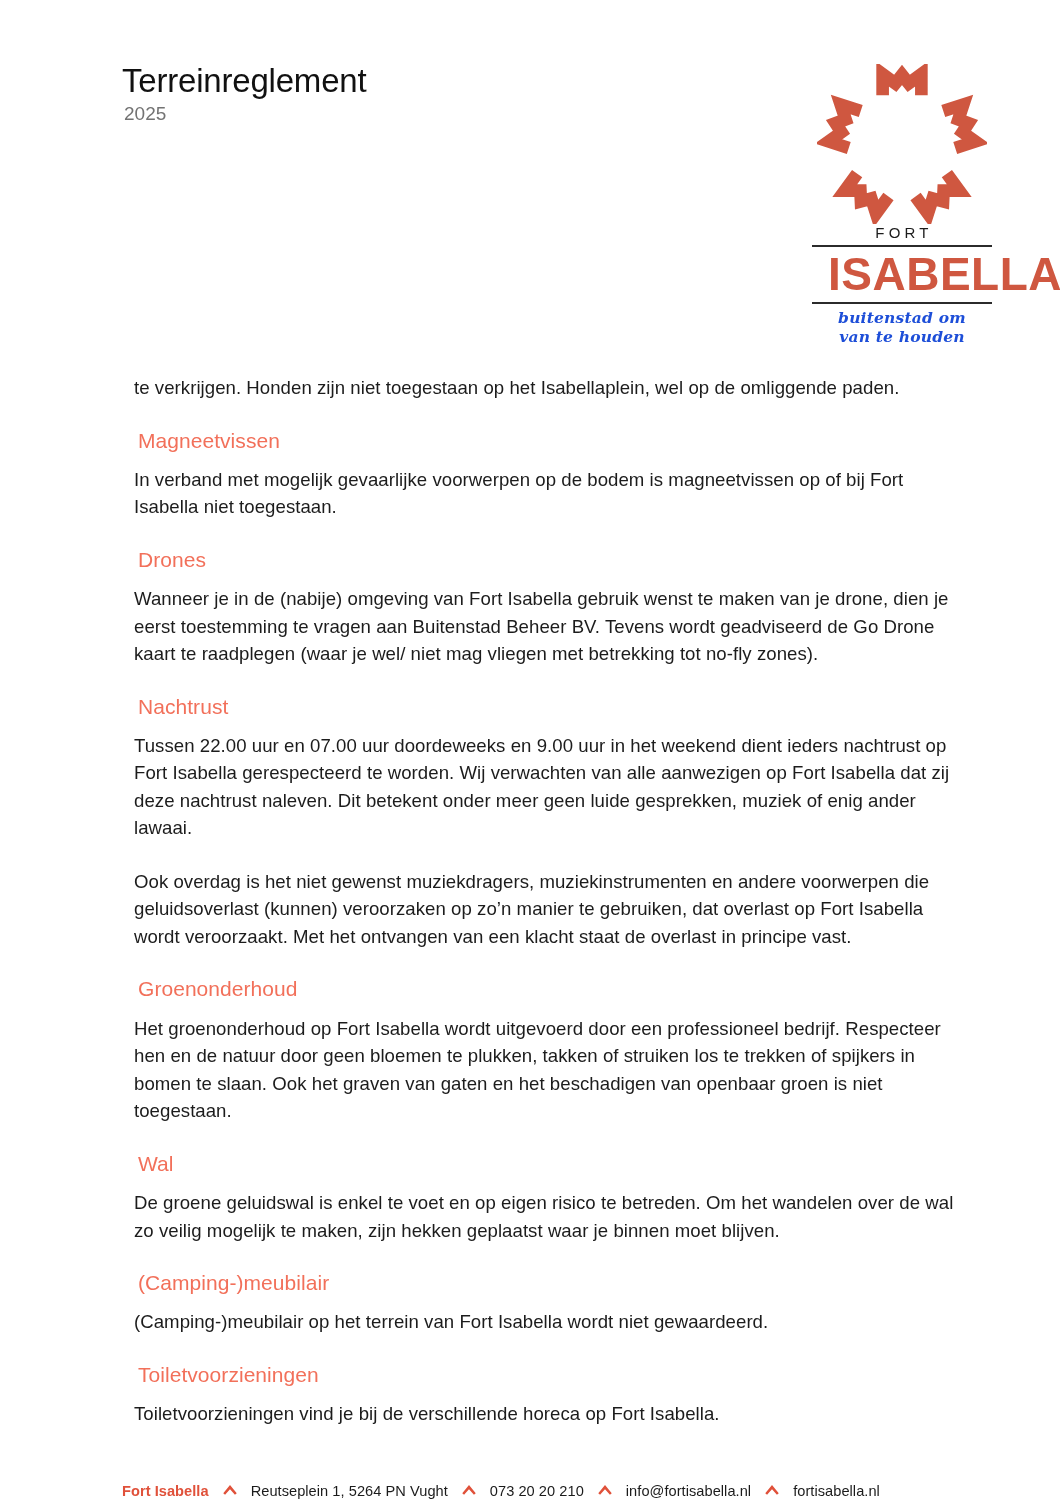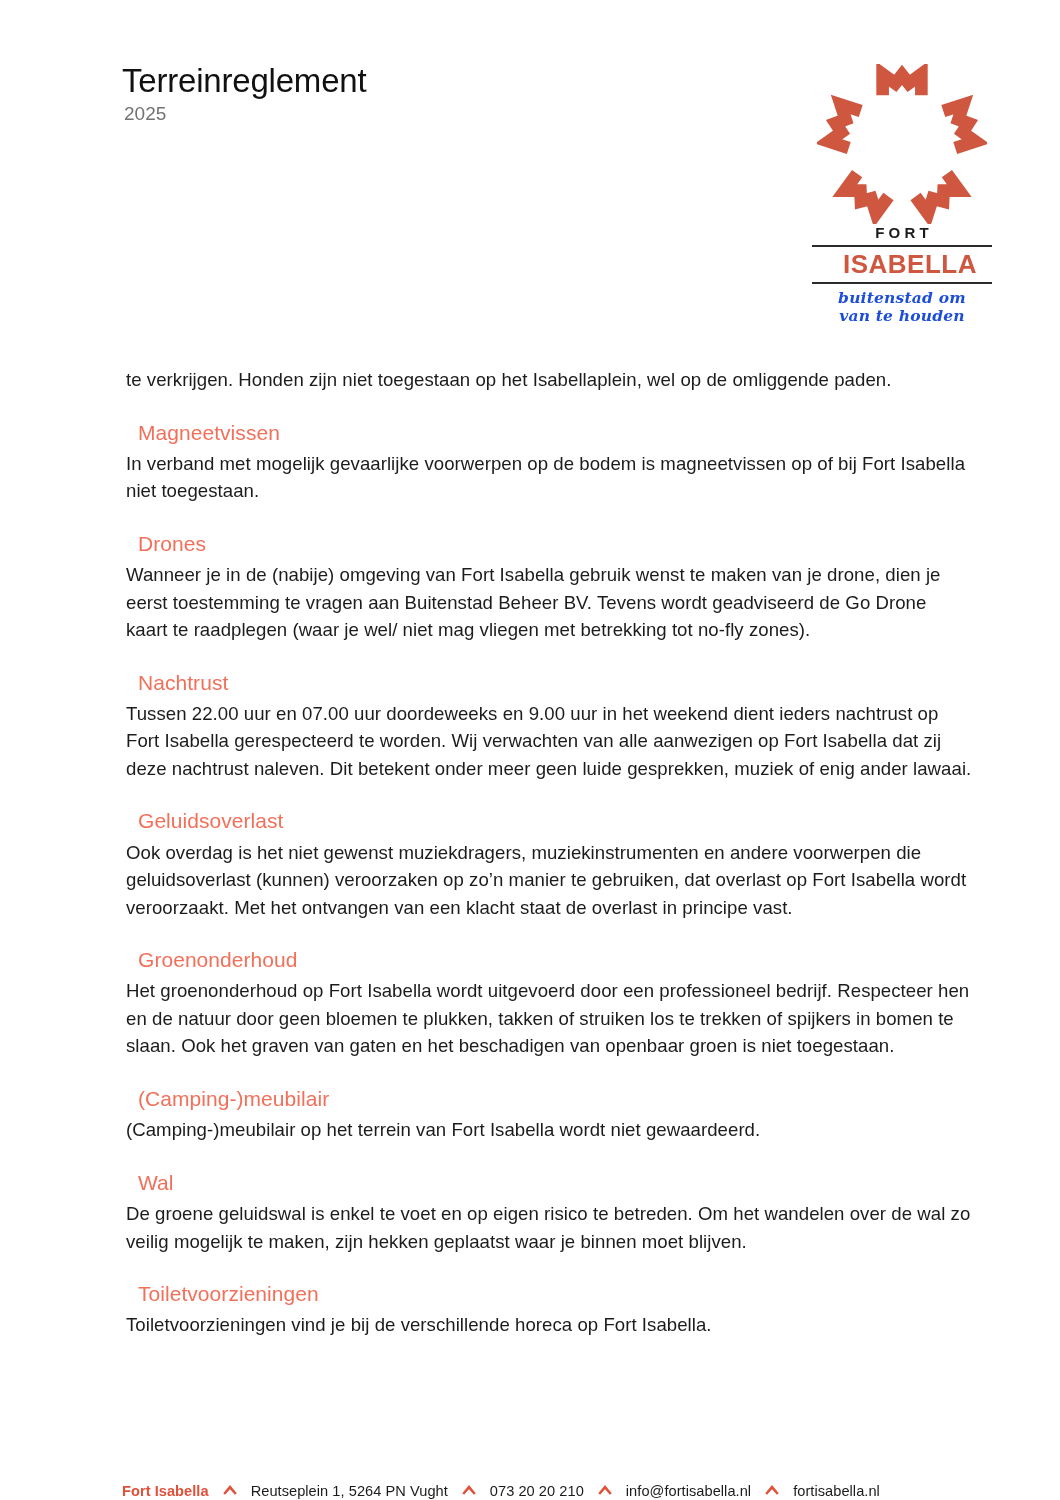--- a/index.html
+++ b/index.html
@@ -55,36 +55,36 @@
   }
   .logo-star {
     width: 170px;
     height: 160px;
     margin: 0 auto;
     display: block;
   }
   .logo-fort {
     font-family: "Liberation Sans", sans-serif;
     font-size: 15px;
-    font-weight: 700;
+    font-weight: 400;
     letter-spacing: 4.2px;
     color: #1b1b1b;
     margin-top: 0px;
     padding-left: 4px;
   }
   .logo-rule {
     height: 2px;
     background: #2b2b2b;
     margin: 4px 0 4px 0;
     width: 100%;
   }
   .logo-rule.thin { height: 2px; }
   .logo-name {
     font-family: "Liberation Sans", sans-serif;
-    font-size: 26px;
+    font-size: 46px;
     font-weight: 700;
     letter-spacing: 0.5px;
     color: #cf5740;
     line-height: 1.02;
     margin: 2px 0 2px 16px;
   }
   .logo-tagline {
     font-family: "DejaVu Serif", serif;
     font-style: italic;
     font-weight: 700;
@@ -99,21 +99,21 @@
   .content {
     position: absolute;
     left: 122px;
     top: 350px;
     width: 855px;
   }
   .para {
     font-size: 18.6px;
     line-height: 1.48;
     color: #1c1c1c;
-    margin: 4px;
+    margin: 12px;
     letter-spacing: 0.05px;
   }
   .section { margin-top: 26px; }
   .section-heading {
     font-size: 21px;
     font-weight: 400;
     color: #f2705a;
     margin: 0 0 2px 16px;
     letter-spacing: 0.05px;
     line-height: 1.25;
@@ -203,40 +203,39 @@
       <div class="section-heading">Drones</div>
       <p class="para">Wanneer je in de (nabije) omgeving van Fort Isabella gebruik wenst te maken van je drone, dien je eerst toestemming te vragen aan Buitenstad Beheer BV. Tevens wordt geadviseerd de Go Drone kaart te raadplegen (waar je wel/ niet mag vliegen met betrekking tot no-fly zones).</p>
     </div>
 
     <div class="section">
       <div class="section-heading">Nachtrust</div>
       <p class="para">Tussen 22.00 uur en 07.00 uur doordeweeks en 9.00 uur in het weekend dient ieders nachtrust op Fort Isabella gerespecteerd te worden. Wij verwachten van alle aanwezigen op Fort Isabella dat zij deze nachtrust naleven. Dit betekent onder meer geen luide gesprekken, muziek of enig ander lawaai.</p>
     </div>
 
     <div class="section">
-      <div class="section-heading">Geluidsoverlast</div>
       <p class="para">Ook overdag is het niet gewenst muziekdragers, muziekinstrumenten en andere voorwerpen die geluidsoverlast (kunnen) veroorzaken op zo’n manier te gebruiken, dat overlast op Fort Isabella wordt veroorzaakt. Met het ontvangen van een klacht staat de overlast in principe vast.</p>
     </div>
 
     <div class="section">
       <div class="section-heading">Groenonderhoud</div>
       <p class="para">Het groenonderhoud op Fort Isabella wordt uitgevoerd door een professioneel bedrijf. Respecteer hen en de natuur door geen bloemen te plukken, takken of struiken los te trekken of spijkers in bomen te slaan. Ook het graven van gaten en het beschadigen van openbaar groen is niet toegestaan.</p>
     </div>
 
     <div class="section">
+      <div class="section-heading">Wal</div>
+      <p class="para">De groene geluidswal is enkel te voet en op eigen risico te betreden. Om het wandelen over de wal zo veilig mogelijk te maken, zijn hekken geplaatst waar je binnen moet blijven.</p>
+    </div>
+
+    <div class="section">
       <div class="section-heading">(Camping-)meubilair</div>
       <p class="para">(Camping-)meubilair op het terrein van Fort Isabella wordt niet gewaardeerd.</p>
     </div>
 
     <div class="section">
-      <div class="section-heading">Wal</div>
-      <p class="para">De groene geluidswal is enkel te voet en op eigen risico te betreden. Om het wandelen over de wal zo veilig mogelijk te maken, zijn hekken geplaatst waar je binnen moet blijven.</p>
-    </div>
-
-    <div class="section">
       <div class="section-heading">Toiletvoorzieningen</div>
       <p class="para">Toiletvoorzieningen vind je bij de verschillende horeca op Fort Isabella.</p>
     </div>
 
   </div>
 
   <div class="footer">
     <span class="footer-brand footer-item">Fort Isabella</span>
 
     <span class="footer-sep">

